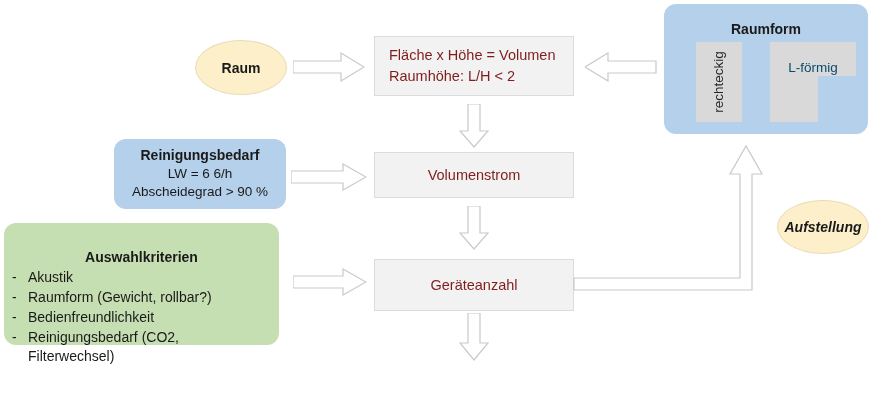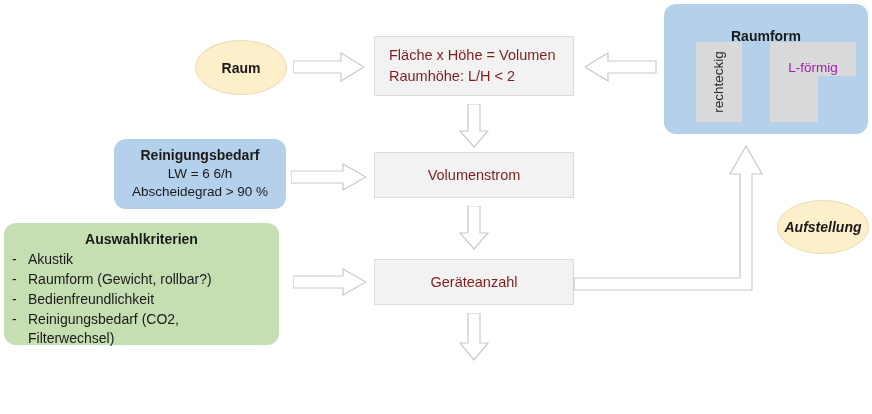--- a/index.html
+++ b/index.html
@@ -107,21 +107,21 @@
     font-size: 13.5px;
     color: #262626;
   }
   .l-label {
     position: absolute;
     left: 0;
     right: 0;
     top: 17px;
     text-align: center;
     font-size: 13.5px;
-    color: #a21caf;
+    color: #0c4a6e;
   }
 
   
   .arrow {
     position: absolute;
   }
   .arrow svg { display: block; }
 
   .connector {
     position: absolute;
@@ -147,21 +147,21 @@
     <span>Raumhöhe: L/H &lt; 2</span>
   </div>
 
   <div class="arrow" style="left:585px; top:52px; width:72px; height:30px;">
     <svg width="72" height="30" viewBox="0 0 72 30">
       <polygon points="71,9 23,9 23,1 0,15 23,29 23,21 71,21" fill="#ffffff" stroke="#c9c9c9" stroke-width="1.2"></polygon>
     </svg>
   </div>
 
   <div class="node bluebox" style="left:664px; top:4px; width:204px; height:130px; justify-content:flex-start;">
-    <div style="margin-top:23px;" class="title">Raumform</div>
+    <div style="margin-top:16px;" class="title">Raumform</div>
 
     <div class="shape-grey" style="left:32px; top:38px; width:46px; height:80px;">
       <span class="rot-label">rechteckig</span>
     </div>
 
     <div style="position:absolute; left:106px; top:38px; width:86px; height:80px;">
       <div class="shape-grey" style="left:0; top:0; width:86px; height:34px;"></div>
       <div class="shape-grey" style="left:0; top:34px; width:48px; height:46px;"></div>
       <span class="l-label">L-förmig</span>
     </div>
@@ -188,21 +188,21 @@
   <div class="node greybox" style="left:374px; top:152px; width:200px; height:46px;">
     <span>Volumenstrom</span>
   </div>
 
   <div class="arrow" style="left:459px; top:206px; width:30px; height:44px;">
     <svg width="30" height="44" viewBox="0 0 30 44">
       <polygon points="9,0 21,0 21,27 29,27 15,43 1,27 9,27" fill="#ffffff" stroke="#c9c9c9" stroke-width="1.2"></polygon>
     </svg>
   </div>
 
-  <div class="node greenbox" style="left:4px; top:223px; width:275px; height:122px; justify-content:flex-start; padding-top:7px;">
+  <div class="node greenbox" style="left:4px; top:223px; width:275px; height:122px; justify-content:flex-start; padding-top:25px;">
     <span class="title">Auswahlkriterien</span>
     <div class="crit-list">
       <div class="crit-row">
         <span class="crit-dash">-</span>
         <span class="crit-text">Akustik</span>
       </div>
       <div class="crit-row">
         <span class="crit-dash">-</span>
         <span class="crit-text">Raumform (Gewicht, rollbar?)</span>
       </div>
@@ -220,21 +220,21 @@
       </div>
     </div>
   </div>
 
   <div class="arrow" style="left:293px; top:268px; width:74px; height:28px;">
     <svg width="74" height="28" viewBox="0 0 74 28">
       <polygon points="0,8 50,8 50,1 73,14 50,27 50,20 0,20" fill="#ffffff" stroke="#c9c9c9" stroke-width="1.2"></polygon>
     </svg>
   </div>
 
-  <div class="node greybox" style="left:374px; top:259px; width:200px; height:46px;">
+  <div class="node greybox" style="left:374px; top:259px; width:200px; height:52px;">
     <span>Geräteanzahl</span>
   </div>
 
   <div class="connector" style="left:570px; top:132px; width:200px; height:165px;">
     <svg width="200" height="165" viewBox="0 0 200 165">
       <path d="M 4,158 L 182,158 L 182,42 L 192,42 L 176,14 L 160,42 L 170,42 L 170,146 L 4,146 Z" fill="#ffffff" stroke="#c9c9c9" stroke-width="1.2" stroke-linejoin="miter"></path>
     </svg>
   </div>
 
   <div class="node ellipse" style="left:777px; top:200px; width:92px; height:54px;font-style:italic;">

